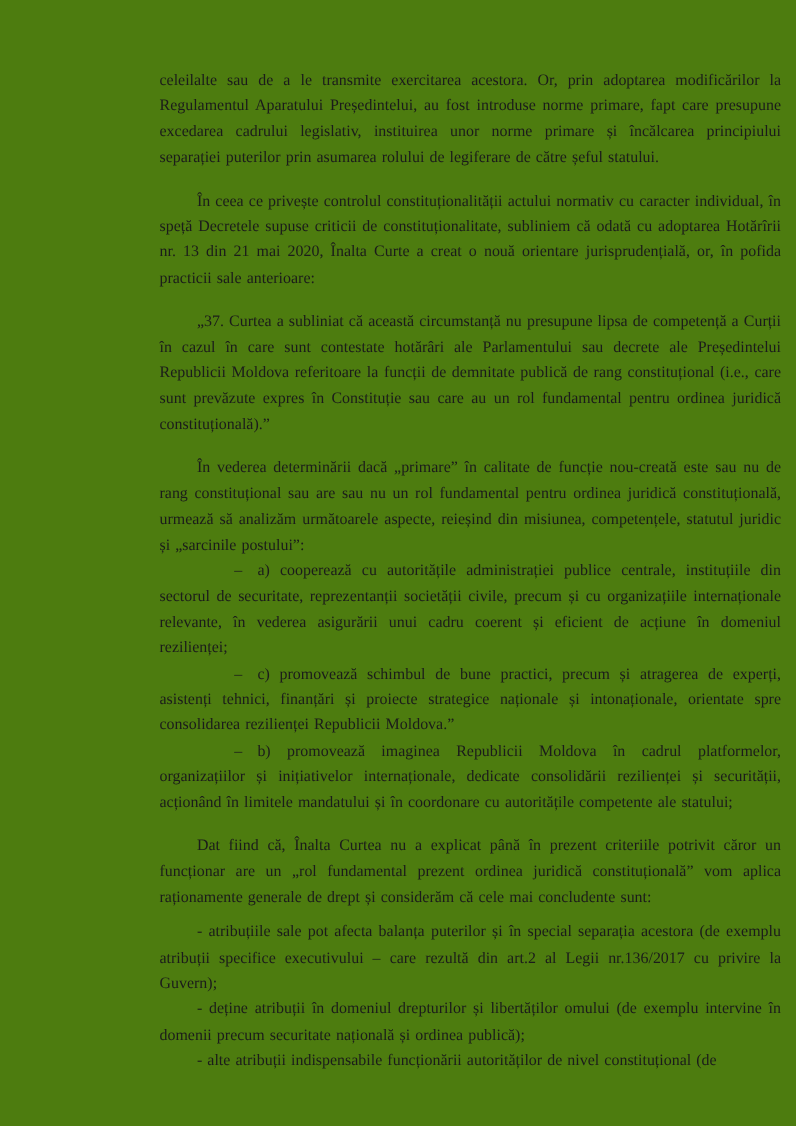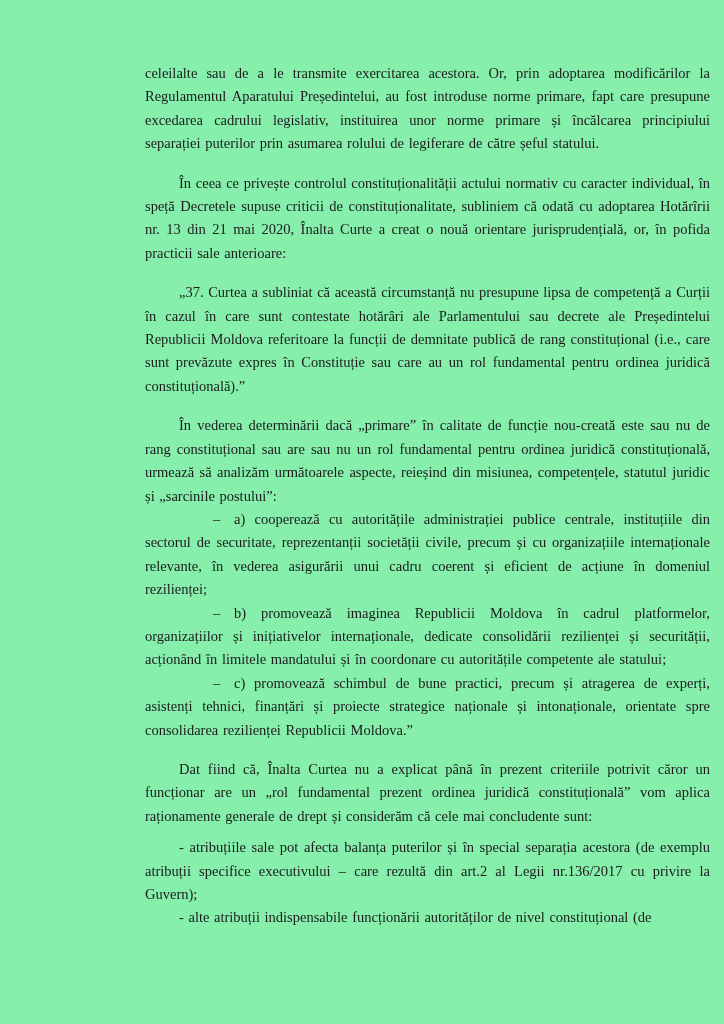--- a/index.html
+++ b/index.html
@@ -4,21 +4,21 @@
 <style>
   html, body {
     margin: 0;
     padding: 0;
     background: #ffffff;
   }
   .page {
     position: relative;
     width: 724px;
     height: 1024px;
-    background: #86efac;
+    background: #4d7c0f;
     overflow: hidden;
     box-sizing: border-box;
     padding: 62px 14px 0 145px;
     font-family: "Liberation Serif", "DejaVu Serif", serif;
     font-size: 14.5px;
     line-height: 23.4px;
     color: #1b1b1b;
   }
   .doc-body p {
     margin: 0;
@@ -46,19 +46,20 @@
 </head>
 <body>
 
 <div class="page">
   <main class="doc-body">
       <p class="paragraph"><span>celeilalte sau de a le transmite exercitarea acestora. Or, prin adoptarea modificărilor la Regulamentul Aparatului Președintelui, au fost introduse norme primare, fapt care presupune excedarea cadrului legislativ, instituirea unor norme primare și încălcarea principiului separației puterilor prin asumarea rolului de legiferare de către șeful statului.</span></p>
       <p class="paragraph indent"><span>În ceea ce privește controlul constituționalității actului normativ cu caracter individual, în speță Decretele supuse criticii de constituționalitate, subliniem că odată cu adoptarea Hotărîrii nr. 13 din 21 mai 2020, Înalta Curte a creat o nouă orientare jurisprudențială, or, în pofida practicii sale anterioare:</span></p>
       <p class="paragraph indent"><span>„</span><span class="r-b">37.</span><span> Curtea a subliniat că această circumstanță nu presupune lipsa de competență a Curții în cazul în care sunt contestate hotărâri ale Parlamentului </span><span class="r-b">sau decrete ale Președintelui Republicii Moldova referitoare la funcții de demnitate publică de rang constituțional</span><span> (</span><span class="r-i">i.e.</span><span>, care sunt prevăzute expres în Constituție sau care au un rol fundamental pentru ordinea juridică constituțională).”</span></p>
       <p class="paragraph indent"><span>În vederea determinării dacă „primare” în calitate de funcție nou-creată </span><span class="r-b">este sau nu de rang constituțional sau are sau nu un rol fundamental pentru ordinea juridică constituțională</span><span>, urmează să analizăm următoarele aspecte, reieșind din misiunea, competențele, statutul juridic și „sarcinile postului”:</span></p>
       <p class="dash-item indent"><span class="bullet-dash">–</span><span>a) cooperează cu autoritățile administrației publice centrale, instituțiile din sectorul de securitate, reprezentanții societății civile, precum și cu organizațiile internaționale relevante, în vederea asigurării unui cadru coerent și eficient de acțiune în domeniul rezilienței;</span></p>
+      <p class="dash-item indent"><span class="bullet-dash">–</span><span>c) promovează schimbul de bune practici, precum și atragerea de experți, asistenți tehnici, finanțări și proiecte strategice naționale și intonaționale, orientate spre consolidarea rezilienței Republicii Moldova.”</span></p>
       <p class="dash-item indent"><span class="bullet-dash">–</span><span>b) promovează imaginea Republicii Moldova în cadrul platformelor, organizațiilor și inițiativelor internaționale, dedicate consolidării rezilienței și securității, acționând în limitele mandatului și în coordonare cu autoritățile competente ale statului;</span></p>
-      <p class="dash-item indent"><span class="bullet-dash">–</span><span>c) promovează schimbul de bune practici, precum și atragerea de experți, asistenți tehnici, finanțări și proiecte strategice naționale și intonaționale, orientate spre consolidarea rezilienței Republicii Moldova.”</span></p>
       <p class="paragraph indent"><span>Dat fiind că, Înalta Curtea nu a explicat până în prezent criteriile potrivit căror un funcționar are un „</span><span class="r-i">rol fundamental prezent ordinea juridică constituțională</span><span>” vom aplica raționamente generale de drept și considerăm că cele mai concludente sunt:</span></p>
       <p class="hyphen-item indent"><span class="bullet-hyphen">- </span><span>atribuțiile sale pot afecta balanța puterilor și în special separația acestora (de exemplu atribuții specifice executivului – care rezultă din art.2 al Legii nr.136/2017 cu privire la Guvern);</span></p>
+      <p class="hyphen-item indent"><span class="bullet-hyphen">- </span><span>deține atribuții în domeniul drepturilor și libertăților omului (de exemplu intervine în domenii precum securitate națională și ordinea publică);</span></p>
       <p class="hyphen-item indent"><span class="bullet-hyphen">- </span><span>alte atribuții indispensabile funcționării autorităților de nivel constituțional (de</span></p>
     </main>
 </div>
 
 </body></html>

